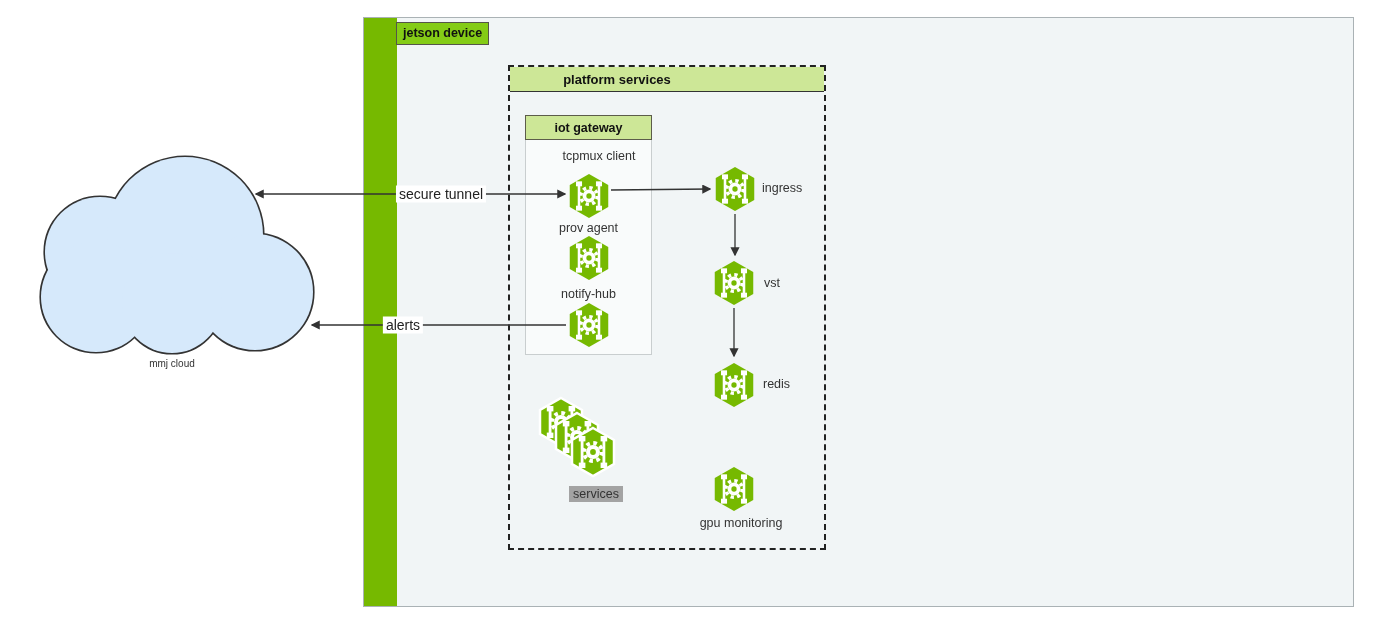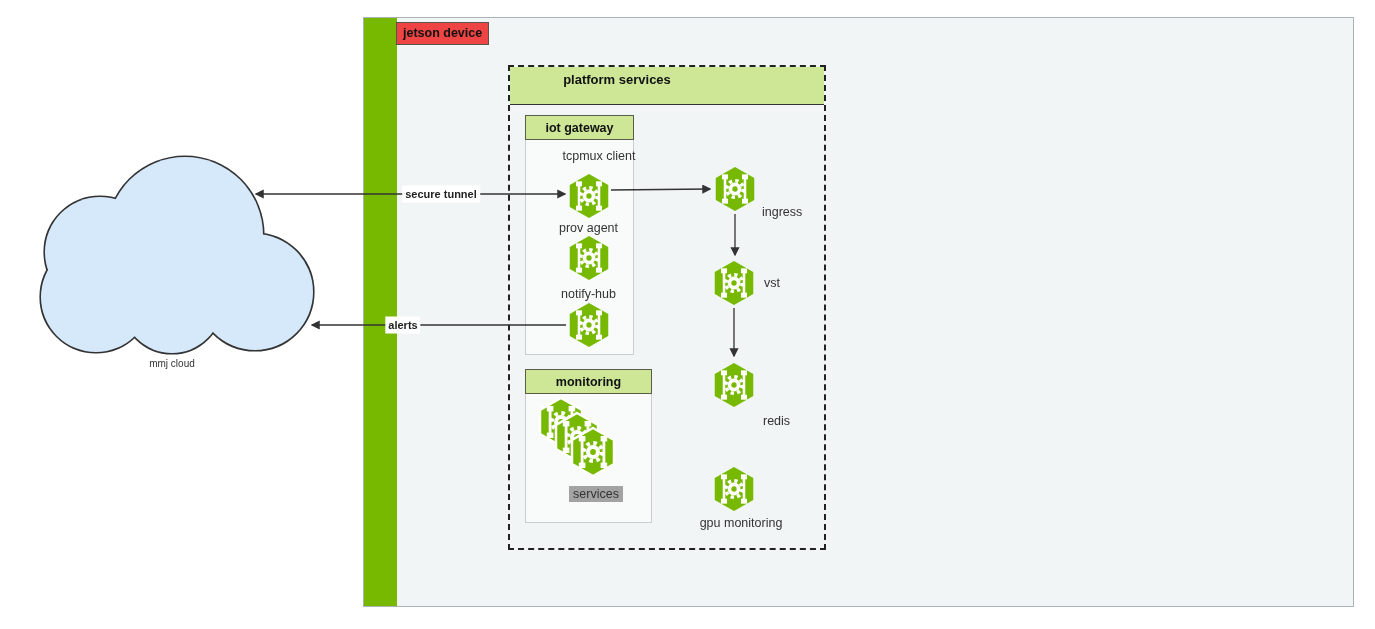--- a/index.html
+++ b/index.html
@@ -9,52 +9,52 @@
   }
   .abs{position:absolute;}
   
   #jetson-box{
     left:363px;top:17px;width:991px;height:590px;
     background:#f1f5f6;border:1.5px solid #aab2b5;box-sizing:border-box;
   }
   #jetson-strip{left:0;top:0;bottom:0;width:33px;background:#76b900;}
   #jetson-label{
     left:396px;top:22px;height:21px;line-height:21px;padding:0 6px;
-    background:#ef4444;border:1px solid #55554a;font-weight:bold;font-size:12.5px;color:#111;
+    background:#84cc16;border:1px solid #55554a;font-weight:bold;font-size:12.5px;color:#111;
   }
   
   #platform-box{
     left:508px;top:65px;width:318px;height:485px;
     border:2px dashed #222;box-sizing:border-box;
   }
   .cluster-header{
     background:#cde797;color:#111;font-weight:bold;font-size:13px;
     text-align:center;box-sizing:border-box;
   }
   #platform-header{
-    position:absolute;left:0;top:0;right:0;height:38px;line-height:25px;
+    position:absolute;left:0;top:0;right:0;height:25px;line-height:25px;
     border-bottom:1px solid #333;padding-right:100px;
   }
   
   .subbox{
     background:#f9fbfb;border:1px solid #c9cecf;box-sizing:border-box;
   }
-  #iot-box{left:525px;top:115px;width:109px;height:240px;}
+  #iot-box{left:525px;top:115px;width:127px;height:240px;}
   #mon-box{left:525px;top:369px;width:127px;height:154px;}
   .subbox-header{
     position:absolute;left:-1px;top:-1px;right:-1px;height:25px;line-height:25px;
     border:1px solid #5c5c4a;font-size:12.5px;
   }
   .node-label{
     font-size:12.5px;color:#333;white-space:nowrap;
   }
   .centered{text-align:center;}
   .edge-label{
-    background:#ffffff;font-size:11px;color:#222;padding:0 3px;line-height:17px;
-    transform:translate(-50%,-50%);white-space:nowrap;z-index:6;font-weight:bold;
+    background:#ffffff;font-size:14px;color:#222;padding:0 3px;line-height:17px;
+    transform:translate(-50%,-50%);white-space:nowrap;z-index:6;
   }
   .badge-bg{background:#a3a3a3;padding:1px 4px;}
   svg{display:block;}
   #cloud-layer{left:0;top:0;z-index:0;}
   #edge-layer{left:0;top:0;z-index:5;pointer-events:none;}
   .icon-abs{z-index:2;}
 </style>
 </head>
 <body>
 
@@ -126,50 +126,47 @@
   <div class="abs node-label centered" style="left:525px;top:221px;width:127px;">prov agent</div>
   <svg class="abs icon-abs" style="left:567px;top:234px;" width="44" height="48" viewBox="-24 -26 48 52">
       <use href="#svc-icon"></use>
     </svg>
 
   <div class="abs node-label centered" style="left:525px;top:287px;width:127px;">notify-hub</div>
   <svg class="abs icon-abs" style="left:567px;top:301px;" width="44" height="48" viewBox="-24 -26 48 52">
       <use href="#svc-icon"></use>
     </svg>
 
-  <div id="mon-box" class="abs subbox">
-    <div class="subbox-header cluster-header">monitoring</div>
-  </div>
   <svg class="abs icon-abs" style="left:537px;top:396px;" width="80" height="86" viewBox="0 0 80 86">
     <g transform="translate(24,26)">
         <use href="#svc-icon-o"></use>
       </g>
     <g transform="translate(40,41)">
         <use href="#svc-icon-o"></use>
       </g>
     <g transform="translate(56,56)">
         <use href="#svc-icon-o"></use>
       </g>
   </svg>
   <div class="abs node-label centered" style="left:525px;top:487px;width:142px;"><span class="badge-bg">services</span></div>
 
   <svg class="abs icon-abs" style="left:713px;top:165px;" width="44" height="48" viewBox="-24 -26 48 52">
       <use href="#svc-icon"></use>
     </svg>
-  <div class="abs node-label" style="left:762px;top:181px;margin-top:24px;">ingress</div>
+  <div class="abs node-label" style="left:762px;top:181px;">ingress</div>
 
   <svg class="abs icon-abs" style="left:712px;top:259px;" width="44" height="48" viewBox="-24 -26 48 52">
       <use href="#svc-icon"></use>
     </svg>
   <div class="abs node-label" style="left:764px;top:276px;">vst</div>
 
   <svg class="abs icon-abs" style="left:712px;top:361px;" width="44" height="48" viewBox="-24 -26 48 52">
       <use href="#svc-icon"></use>
     </svg>
-  <div class="abs node-label" style="left:763px;top:377px;margin-top:37px;">redis</div>
+  <div class="abs node-label" style="left:763px;top:377px;">redis</div>
 
   <svg class="abs icon-abs" style="left:712px;top:465px;" width="44" height="48" viewBox="-24 -26 48 52">
       <use href="#svc-icon"></use>
     </svg>
   <div class="abs node-label centered" style="left:661px;top:516px;width:160px;">gpu monitoring</div>
 
   <svg id="edge-layer" class="abs" width="1375" height="629">
     <g stroke="#333" stroke-width="1.3" fill="none">
       <path d="M 256,194 L 565,194" marker-start="url(#arr)" marker-end="url(#arr)"></path>
       <path d="M 611,190 L 710,189" marker-end="url(#arr)"></path>

